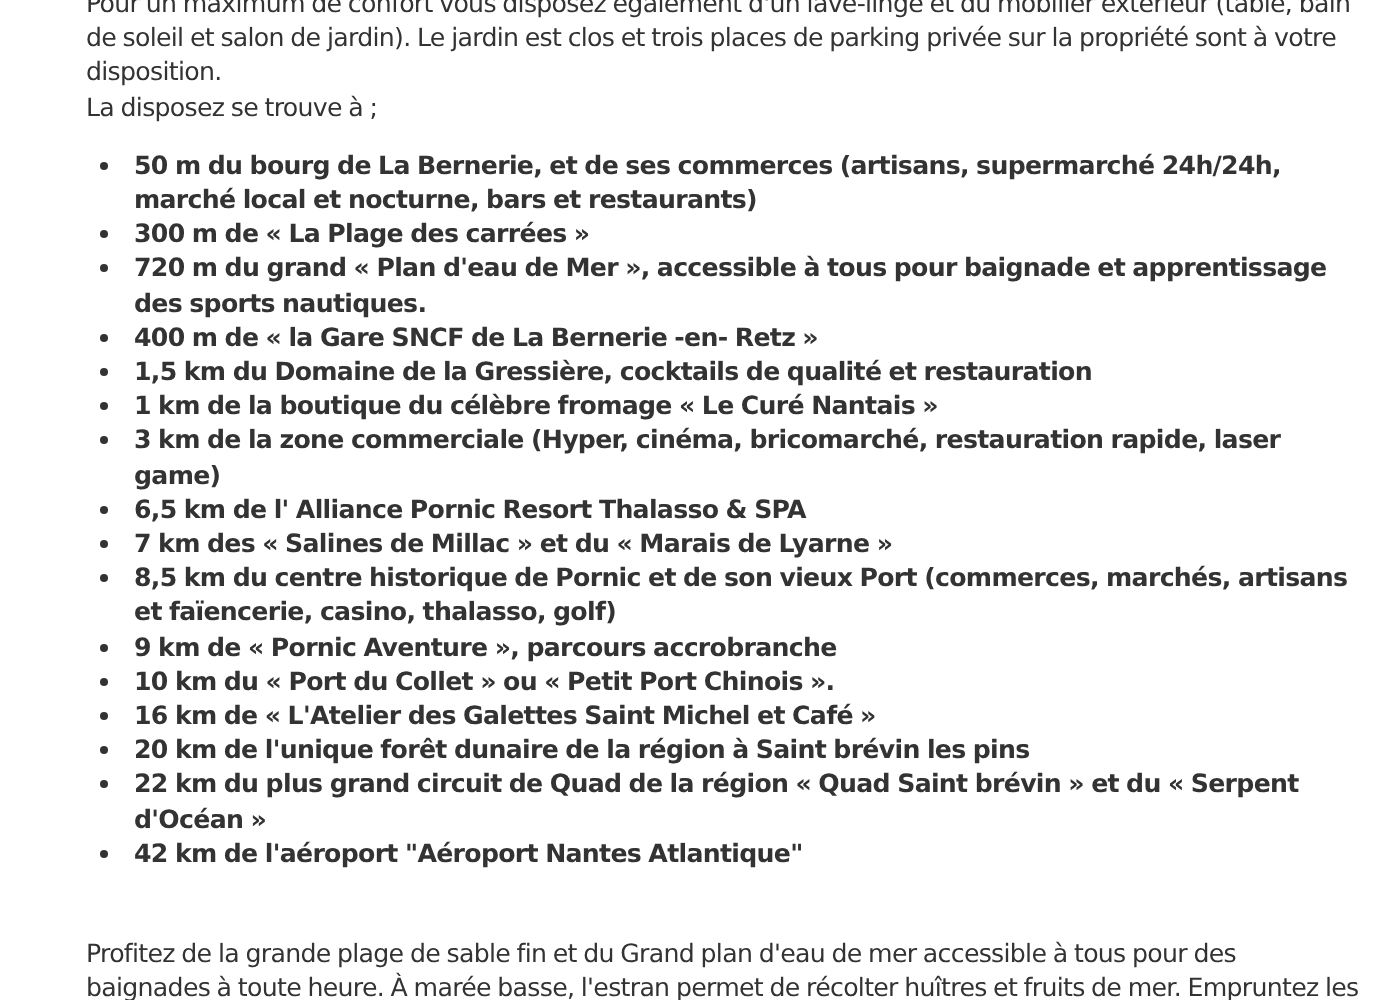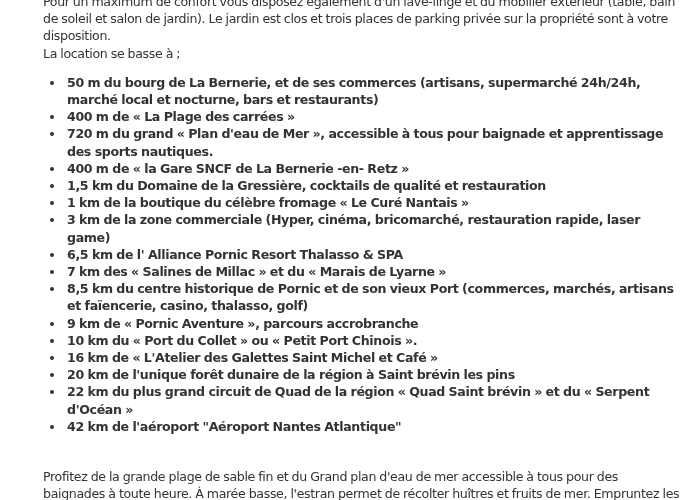--- a/index.html
+++ b/index.html
@@ -55,26 +55,26 @@
   .outro {
     margin-top: 33px;
   }
 </style>
 </head>
 <body>
 
 <div class="content">
   <p class="intro">
     <span>Pour un maximum de confort vous disposez également d'un lave-linge et du mobilier extérieur (table, bain de soleil et salon de jardin). Le jardin est clos et trois places de parking privée sur la propriété sont à votre disposition.</span><br>
-    <span>La location se basse à ;</span>
+    <span>La disposez se trouve à ;</span>
   </p>
 
   <ul class="places">
     <li>50 m du bourg de La Bernerie, et de ses commerces (artisans, supermarché 24h/24h, marché local et nocturne, bars et restaurants)</li>
-    <li>400 m de « La Plage des carrées »</li>
+    <li>300 m de « La Plage des carrées »</li>
     <li>720 m du grand « Plan d'eau de Mer », accessible à tous pour baignade et apprentissage des sports nautiques.</li>
     <li>400 m de « la Gare SNCF de La Bernerie -en- Retz »</li>
     <li>1,5 km du Domaine de la Gressière, cocktails de qualité et restauration</li>
     <li>1 km de la boutique du célèbre fromage « Le Curé Nantais »</li>
     <li>3 km de la zone commerciale (Hyper, cinéma, bricomarché, restauration rapide, laser game)</li>
     <li>6,5 km de l' Alliance Pornic Resort Thalasso &amp; SPA</li>
     <li>7 km des « Salines de Millac » et du « Marais de Lyarne »</li>
     <li>8,5 km du centre historique de Pornic et de son vieux Port (commerces, marchés, artisans et faïencerie, casino, thalasso, golf)</li>
     <li>9 km de « Pornic Aventure », parcours accrobranche</li>
     <li>10 km du « Port du Collet » ou « Petit Port Chinois ».</li>

